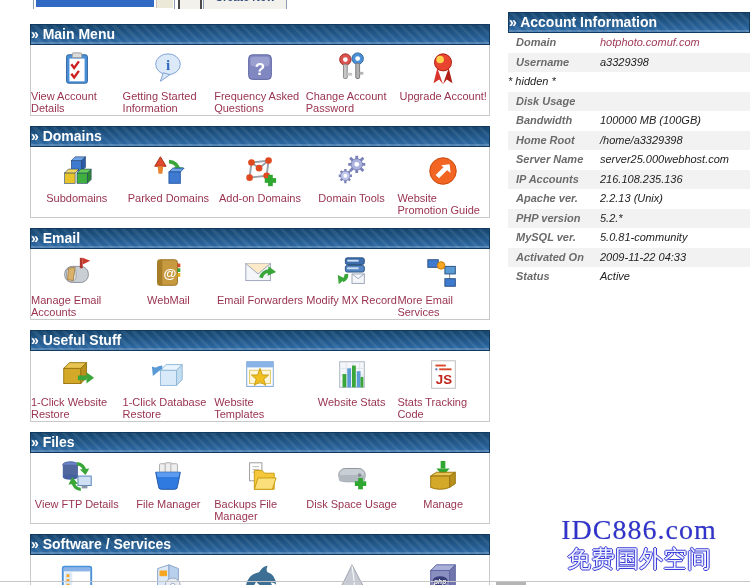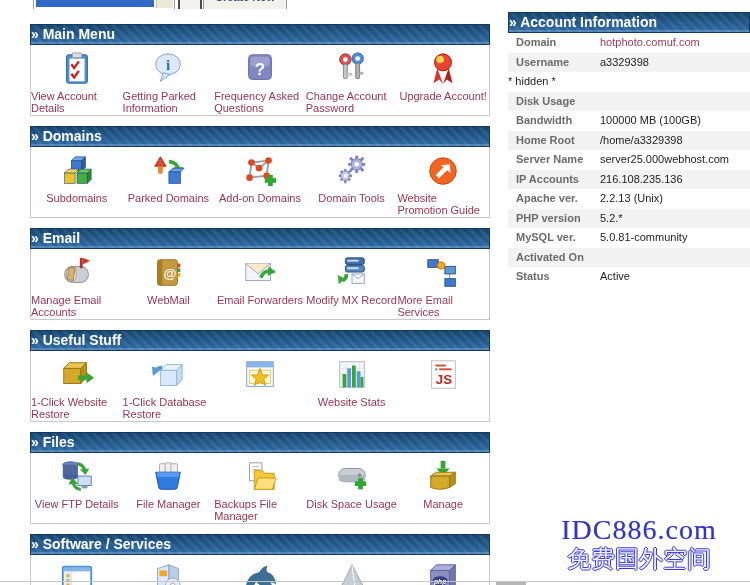--- a/index.html
+++ b/index.html
@@ -26,21 +26,21 @@
       linear-gradient(#16466f,#2e6ba6);
     border:1px solid #123a5e;box-shadow:inset 0 -2px 0 rgba(255,255,255,0.18);}
   .sec-body{background:#fff;border:1px solid #c9c9c9;border-top:none;display:flex;height:68px;padding:1px 0;}
   .sec-body.cut{height:46px;overflow:hidden;border-bottom:none;}
   .item{flex:1;display:flex;flex-direction:column;align-items:center;justify-content:flex-start;
     padding-top:3px;cursor:pointer;text-decoration:none;}
   .item .icn{height:40px;display:flex;align-items:center;justify-content:center;}
   .item .lbl{font-size:11px;line-height:12px;color:#993350;margin-top:1px;}
   
   .acct-panel{position:absolute;left:508px;top:12px;width:242px;}
-  .acct-row{display:flex;height:19.5px;line-height:19.5px;}
+  .acct-row{display:flex;height:19.5px;line-height:19.5px;font-style:italic;}
   .acct-row:nth-child(even){background:#f2f2f2;}
   .acct-row .lbl{width:84px;padding-left:8px;font-weight:bold;color:#6b6b6b;}
   .acct-row .val{flex:1;color:#222;}
   .acct-row .val.hl{color:#a03a58;}
   
   .watermark{position:absolute;right:6px;top:514px;width:210px;text-align:center;pointer-events:none;}
   .wm1{font-family:"Liberation Serif","DejaVu Serif",serif;font-size:28px;color:#3232cd;
     letter-spacing:1px;text-shadow:0 0 1px #9ab;}
   .wm2{font-size:24px;line-height:26px;color:#eef1ff;
     text-shadow:-1px 0 #3a3ad8,1px 0 #3a3ad8,0 -1px #3a3ad8,0 1px #3a3ad8;}
@@ -77,21 +77,21 @@
       <span class="lbl">View Account Details</span>
     </div>
     <div class="item">
       <span class="icn">
         <svg width="36" height="36" viewBox="0 0 38 38">
             <ellipse cx="19" cy="14" rx="13" ry="11" fill="#dce9f8" stroke="#7aa0d4"></ellipse>
             <path d="M14 23 l-3 9 10-7 z" fill="#dce9f8" stroke="#7aa0d4"></path>
             <text x="19" y="20" font-size="16" font-weight="bold" fill="#2f6bbf" text-anchor="middle" font-family="serif">i</text>
           </svg>
       </span>
-      <span class="lbl">Getting Parked Information</span>
+      <span class="lbl">Getting Started Information</span>
     </div>
     <div class="item">
       <span class="icn">
         <svg width="36" height="36" viewBox="0 0 38 38">
             <rect x="7" y="4" width="24" height="26" rx="4" fill="#8187c0" stroke="#5c63a2"></rect>
             <rect x="9" y="6" width="20" height="10" rx="3" fill="#9ba0d0"></rect>
             <text x="19" y="25" font-size="18" font-weight="bold" fill="#fff" text-anchor="middle">?</text>
           </svg>
       </span>
       <span class="lbl">Frequency Asked Questions</span>
@@ -315,20 +315,21 @@
     </div>
     <div class="item">
       <span class="icn">
         <svg width="36" height="36" viewBox="0 0 38 38">
             <rect x="5" y="5" width="28" height="26" fill="#fff" stroke="#7aa0d4"></rect>
             <rect x="5" y="5" width="28" height="6" fill="#8ab4e8"></rect>
             <rect x="8" y="14" width="22" height="14" fill="#fdf6d8" stroke="#e0c860"></rect>
             <polygon points="19,12 21.5,19 28,19 23,23.5 25,30 19,26 13,30 15,23.5 10,19 16.5,19" fill="#f0c020" stroke="#c89a10"></polygon>
           </svg>
       </span>
+      <span class="lbl">Website Templates</span>
     </div>
     <div class="item">
       <span class="icn">
         <svg width="36" height="36" viewBox="0 0 38 38">
             <rect x="6" y="5" width="26" height="27" fill="#f4f6fa" stroke="#aab4c0"></rect>
             <g stroke="#dde4ec">
               <line x1="6" y1="12" x2="32" y2="12"></line>
               <line x1="6" y1="19" x2="32" y2="19"></line>
               <line x1="6" y1="26" x2="32" y2="26"></line>
               <line x1="13" y1="5" x2="13" y2="32"></line>
@@ -347,20 +348,21 @@
     <div class="item">
       <span class="icn">
         <svg width="36" height="36" viewBox="0 0 38 38">
             <rect x="7" y="4" width="25" height="29" fill="#fff" stroke="#bbb"></rect>
             <line x1="11" y1="9" x2="22" y2="9" stroke="#d94a2a" stroke-width="2"></line>
             <line x1="15" y1="13" x2="28" y2="13" stroke="#d94a2a" stroke-width="2"></line>
             <line x1="11" y1="13" x2="13" y2="13" stroke="#4a6fae" stroke-width="2"></line>
             <text x="20" y="28" text-anchor="middle" font-size="14" font-weight="bold" fill="#c0241a">JS</text>
           </svg>
       </span>
+      <span class="lbl">Stats Tracking Code</span>
     </div>
   </div>
 </div>
 
 <div class="section" style="top:432px">
   <div class="sec-header">» Files</div>
   <div class="sec-body">
     <div class="item">
       <span class="icn">
         <svg width="36" height="36" viewBox="0 0 38 38">
@@ -538,20 +540,21 @@
     <div class="acct-row">
       <span class="lbl">PHP version</span>
       <span class="val">5.2.*</span>
     </div>
     <div class="acct-row">
       <span class="lbl">MySQL ver.</span>
       <span class="val">5.0.81-community</span>
     </div>
     <div class="acct-row">
       <span class="lbl">Activated On</span>
+      <span class="val">2009-11-22 04:33</span>
     </div>
     <div class="acct-row">
       <span class="lbl">Status</span>
       <span class="val">Active</span>
     </div>
   </div>
 </div>
 
 <div class="watermark">
   <div class="wm1">IDC886.com</div>

